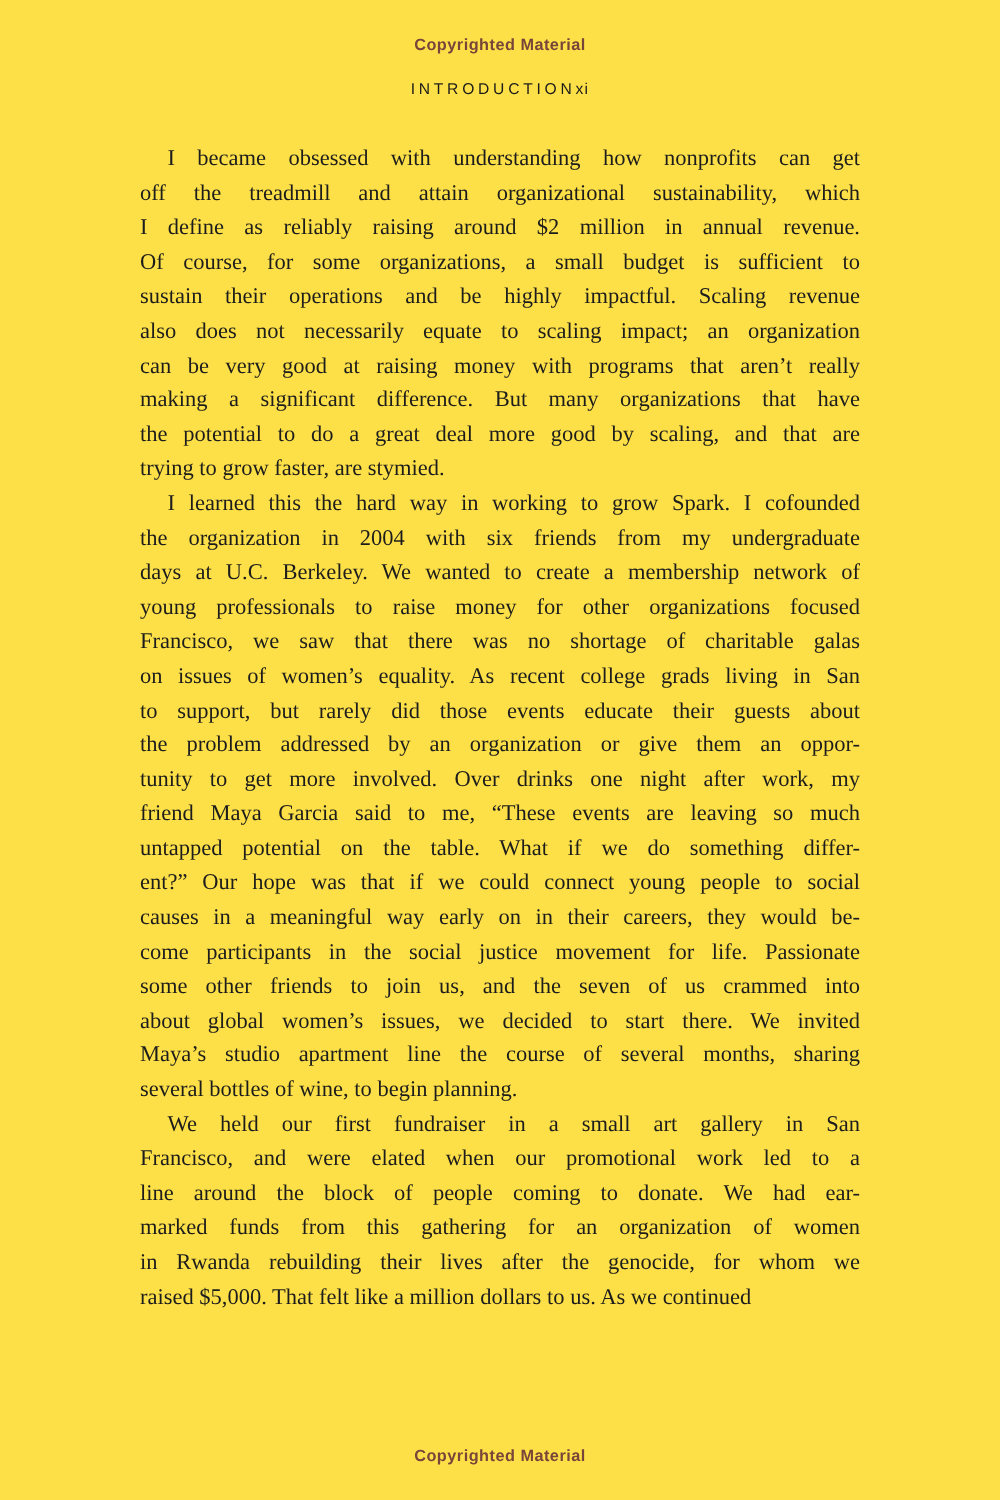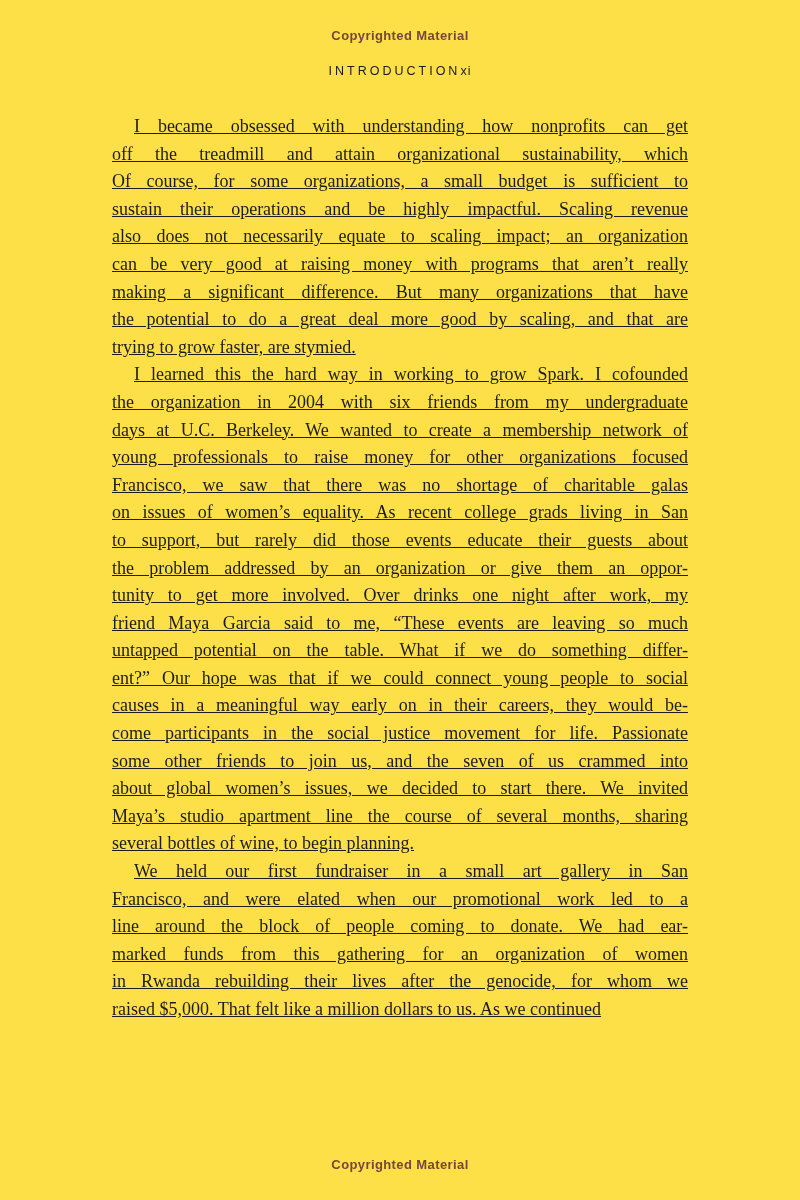--- a/index.html
+++ b/index.html
@@ -46,21 +46,21 @@
     letter-spacing: 1px;
   }
   .body-text {
     position: absolute;
     top: 113px;
     left: 112px;
     width: 576px;
     font-size: 18px;
     line-height: 27.6px;
   }
-  .para { margin: 0; text-decoration: underline; }
+  .para { margin: 0; }
   .line {
     text-align: justify;
     text-align-last: justify;
     white-space: normal;
   }
   .line.last { text-align-last: left; }
   .line.first { text-indent: 22px; }
 </style>
 </head>
 <body>
@@ -70,20 +70,21 @@
   <div class="copyright-notice copyright-top">Copyrighted Material</div>
 
   <div class="running-head">
     <span class="head-title">INTRODUCTION</span><span class="head-pagenum">xi</span>
   </div>
 
   <div class="body-text">
       <div class="para">
         <div class="line first">I became obsessed with understanding how nonprofits can get</div>
         <div class="line">off the treadmill and attain organizational sustainability, which</div>
+        <div class="line">I define as reliably raising around $2 million in annual revenue.</div>
         <div class="line">Of course, for some organizations, a small budget is sufficient to</div>
         <div class="line">sustain their operations and be highly impactful. Scaling revenue</div>
         <div class="line">also does not necessarily equate to scaling impact; an organization</div>
         <div class="line">can be very good at raising money with programs that aren’t really</div>
         <div class="line">making a significant difference. But many organizations that have</div>
         <div class="line">the potential to do a great deal more good by scaling, and that are</div>
         <div class="line last">trying to grow faster, are stymied.</div>
       </div>
       <div class="para">
         <div class="line first">I learned this the hard way in working to grow Spark. I cofounded</div>

